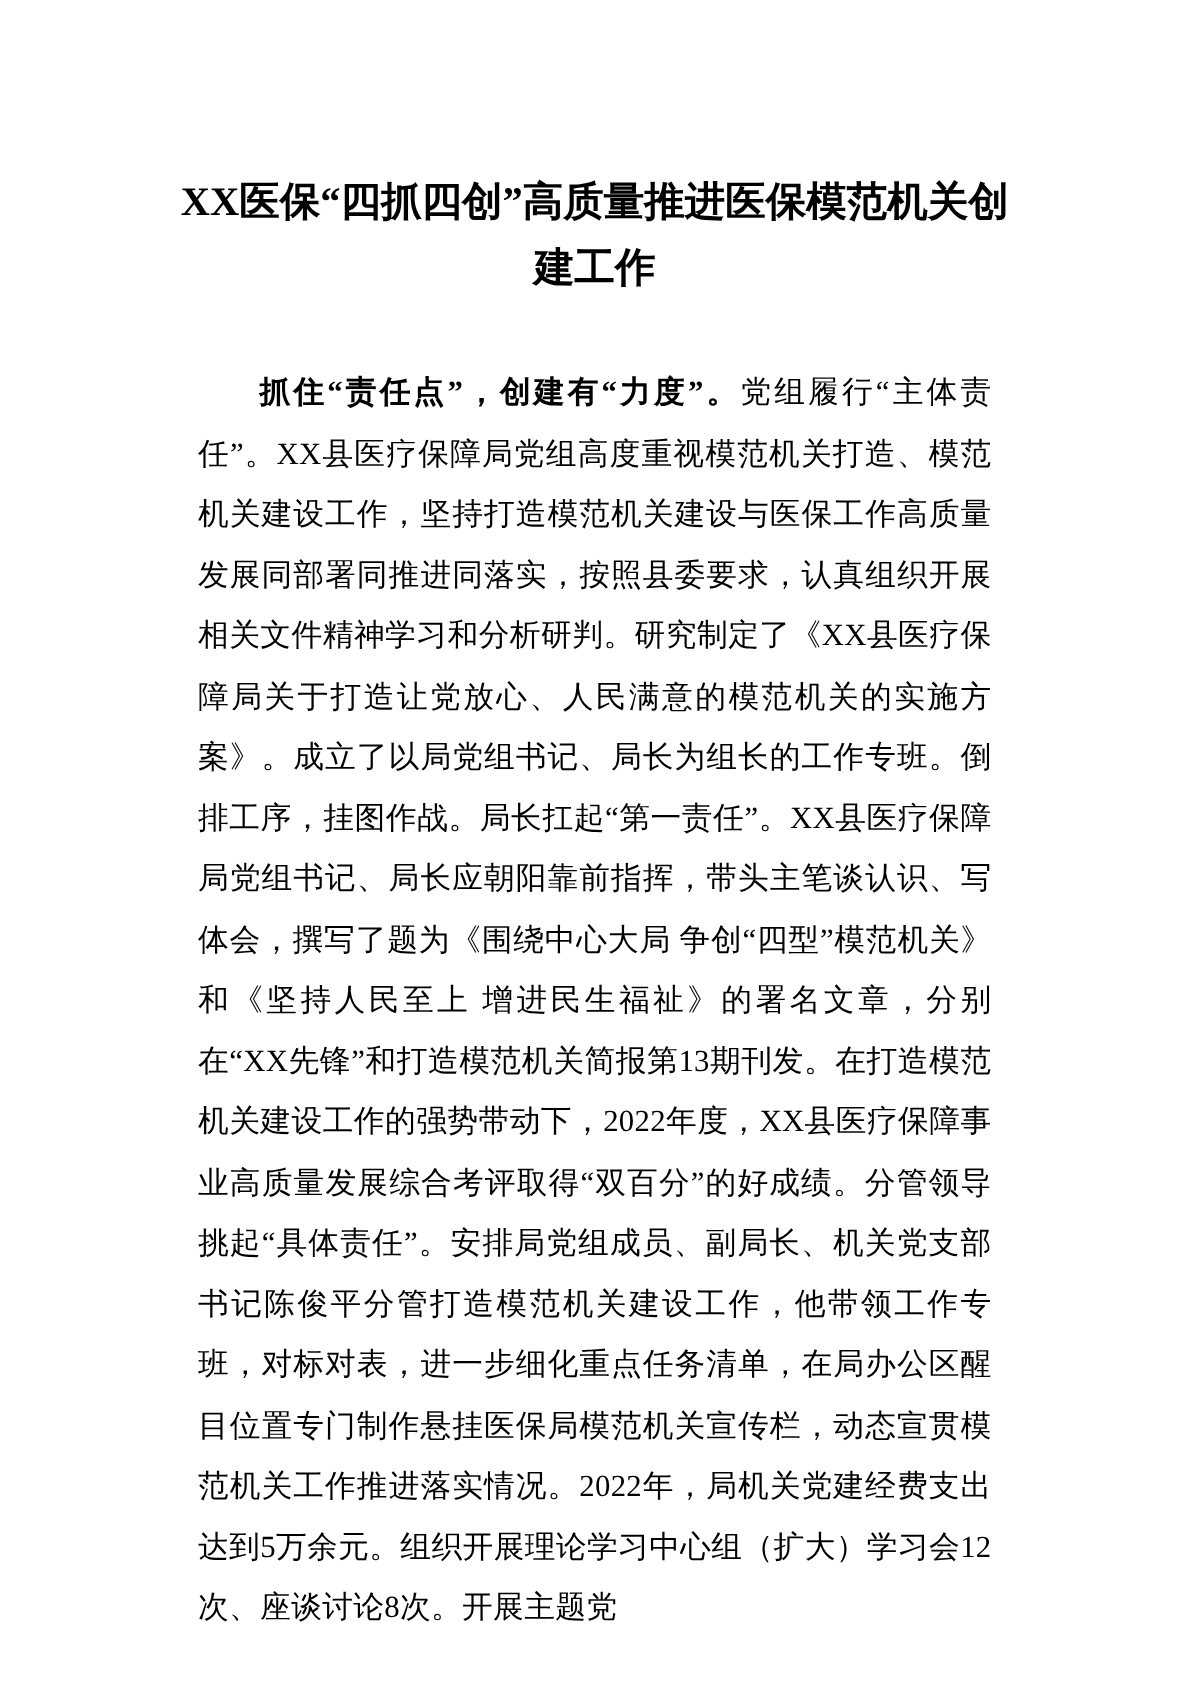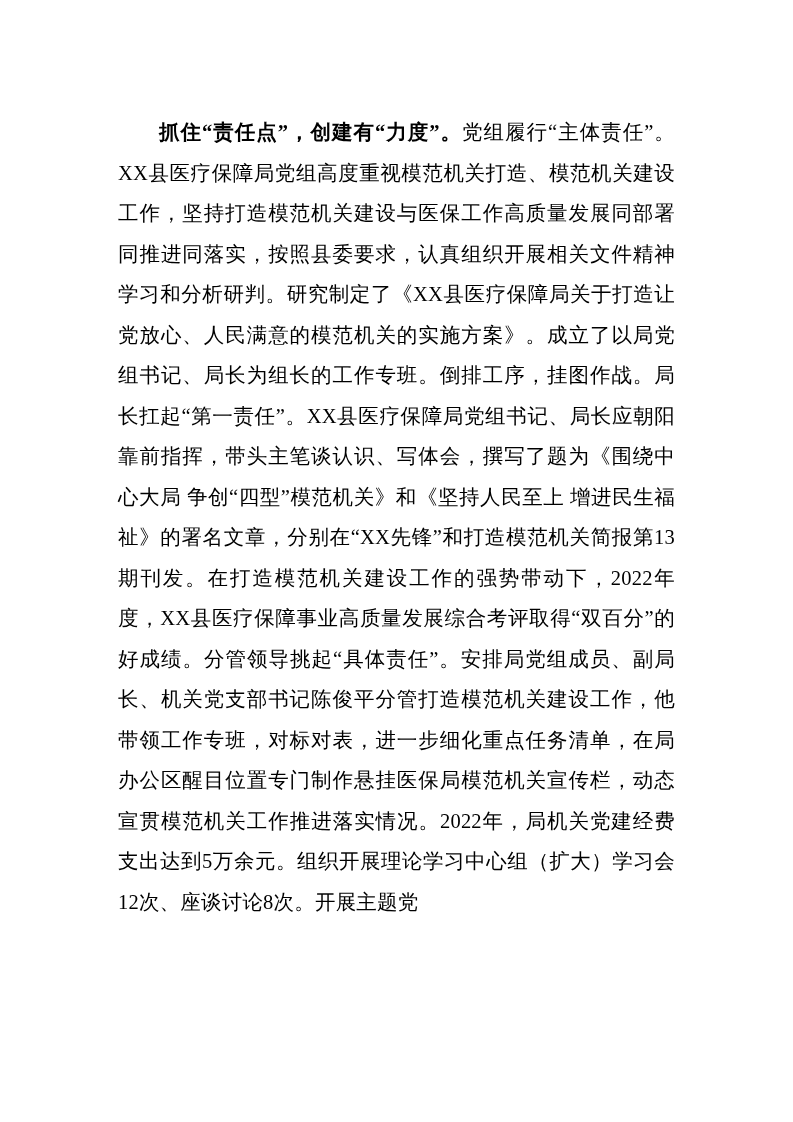--- a/index.html
+++ b/index.html
@@ -32,30 +32,31 @@
   }
   .doc-body {
     font-family: "Liberation Serif", "DejaVu Serif", serif;
     font-size: 20.5px;
     line-height: 40.5px;
     text-align: justify;
     text-justify: inter-ideograph;
     letter-spacing: 0.2px;
   }
   .doc-body p {
-    margin: 0;
+    margin: 14px;
     text-indent: 2em;
   }
   .b {
     font-weight: bold;
   }
 </style>
 </head>
 <body>
 
 <div class="page">
 
+  <h1 class="doc-title">XX医保“四抓四创”高质量推进医保模范机关创建工作</h1>
 
   <div class="doc-body">
     <p><span class="b">抓住“责任点”，创建有“力度”。</span><span>党组履行“主体责任”。XX县医疗保障局党组高度重视模范机关打造、模范机关建设工作，坚持打造模范机关建设与医保工作高质量发展同部署同推进同落实，按照县委要求，认真组织开展相关文件精神学习和分析研判。研究制定了《XX县医疗保障局关于打造让党放心、人民满意的模范机关的实施方案》。成立了以局党组书记、局长为组长的工作专班。倒排工序，挂图作战。局长扛起“第一责任”。XX县医疗保障局党组书记、局长应朝阳靠前指挥，带头主笔谈认识、写体会，撰写了题为《围绕中心大局 争创“四型”模范机关》和《坚持人民至上 增进民生福祉》的署名文章，分别在“XX先锋”和打造模范机关简报第13期刊发。在打造模范机关建设工作的强势带动下，2022年度，XX县医疗保障事业高质量发展综合考评取得“双百分”的好成绩。分管领导挑起“具体责任”。安排局党组成员、副局长、机关党支部书记陈俊平分管打造模范机关建设工作，他带领工作专班，对标对表，进一步细化重点任务清单，在局办公区醒目位置专门制作悬挂医保局模范机关宣传栏，动态宣贯模范机关工作推进落实情况。2022年，局机关党建经费支出达到5万余元。组织开展理论学习中心组（扩大）学习会12次、座谈讨论8次。开展主题党</span></p>
   </div>
 
 </div>
 
 </body></html>

